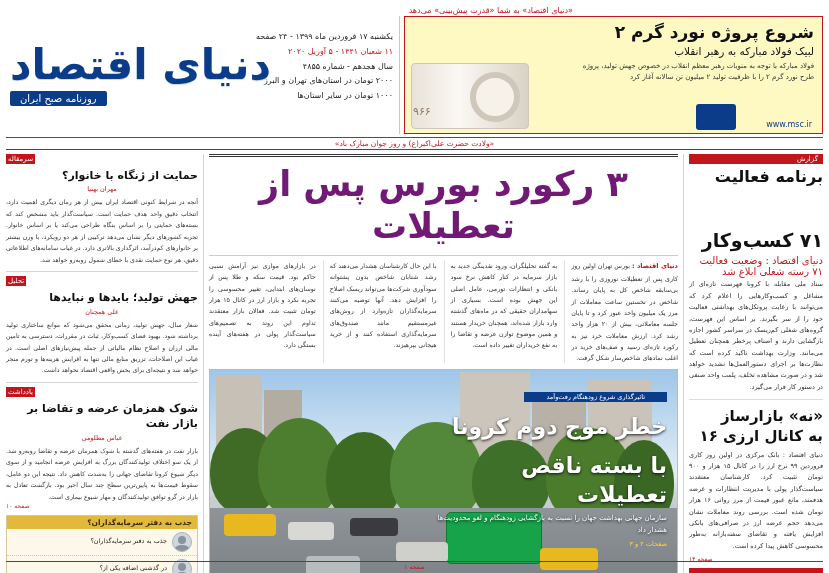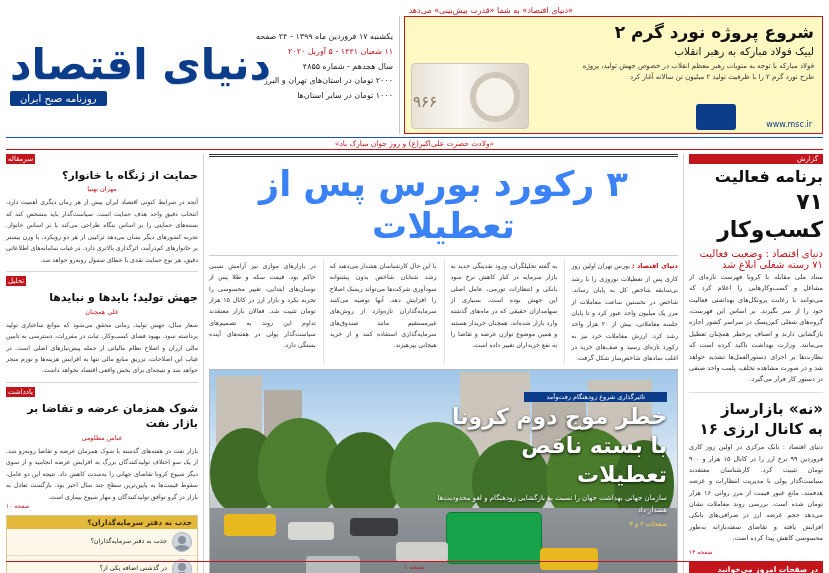--- a/index.html
+++ b/index.html
@@ -116,22 +116,22 @@
     border: 1px solid #cfc8ba;
     border-radius: 4px;
   }
   .ad-roll:after {
     content: "";
     position: absolute; right: 8px; top: 8px;
     width: 38px; height: 38px; border-radius: 50%;
     border: 6px solid #cfc8ba; background: #f6f2ea;
   }
   .ad-badge {
-    position: absolute; left: 8px; bottom: 22px;
-    font-size: 15px; color: #8a7a5c; direction: ltr;
+    position: absolute; left: 8px; bottom: 15px;
+    font-size: 11px; color: #8a7a5c; direction: ltr;
   }
   .masthead-strip {
     border-top: 1px solid #1d4ed8;
     border-bottom: 1px solid #c3161c;
     margin-top: 3px;
     height: 13px;
     display: flex;
     align-items: center;
     justify-content: center;
     font-size: 7.5px;
@@ -176,21 +176,21 @@
   .rc-tag {
     background: #c3161c; color: #fff;
     font-size: 7px; padding: 1px 5px;
     display: inline-block; margin-bottom: 3px;
     direction: rtl;
   }
   .rc-title {
     font-size: 16px; font-weight: bold; color: #111;
     line-height: 1.3; direction: rtl; text-align: right;
   }
-  .rc-title .big { font-size: 22px; }
+  .rc-title .big { font-size: 19px; margin-top: 40px; }
   .rc-byline { font-size: 10px; color: #c3161c; direction: rtl; margin: 3px 0 2px; }
   .rc-text {
     font-size: 6.5px; color: #333; line-height: 1.75;
     text-align: justify; direction: rtl;
   }
   .rc-sep { border-top: 1px solid #ddd; margin: 6px 0; }
   .rc-title2 {
     font-size: 15px; font-weight: bold; color: #111;
     line-height: 1.35; direction: rtl; text-align: right;
   }
@@ -218,21 +218,21 @@
   
   .mid-kicker {
     text-align: center; font-size: 11px; color: #111;
     direction: rtl; font-weight: bold; padding: 1px 0 2px;
   }
   .mid-rule { border-top: 1px solid #333; border-bottom:1px solid #333; height:3px; }
   .mid-headline {
     text-align: center;
     font-size: 35px;
     font-weight: bold;
-    color: #3b82f6;
+    color: #701a75;
     direction: rtl;
     line-height: 1.2;
     padding: 6px 0 8px;
     letter-spacing: -1px;
   }
   .mid-cols {
     display: flex; gap: 7px; direction: rtl;
     border-top: 1px solid #ccc; padding-top: 4px;
   }
   .mid-col {
@@ -257,21 +257,21 @@
     position: absolute; top: 14px; right: 10px;
     width: 232px; direction: rtl; text-align: right;
   }
   .ov-tag {
     background: #0b3c8a; color:#fff; font-size: 6.5px;
     padding: 1px 22px; display:inline-block;
   }
   .ov-h {
     color: #fff; font-size: 22px; font-weight: bold;
     text-shadow: 0 1px 3px rgba(0,0,0,.85);
-    line-height: 1.3; margin-top: 0;
+    line-height: 1.3; margin-top: 10px;
   }
   .ov-sub {
     color: #fff; font-size: 7px; line-height: 1.7; margin-top: 4px;
     text-shadow: 0 1px 3px rgba(0,0,0,.9);
   }
   .ov-more { color:#ffd24a; font-size: 6.5px; margin-top: 3px; }
 
   
   .lc-tag {
     background: #c3161c; color: #fff; font-size: 7px;

